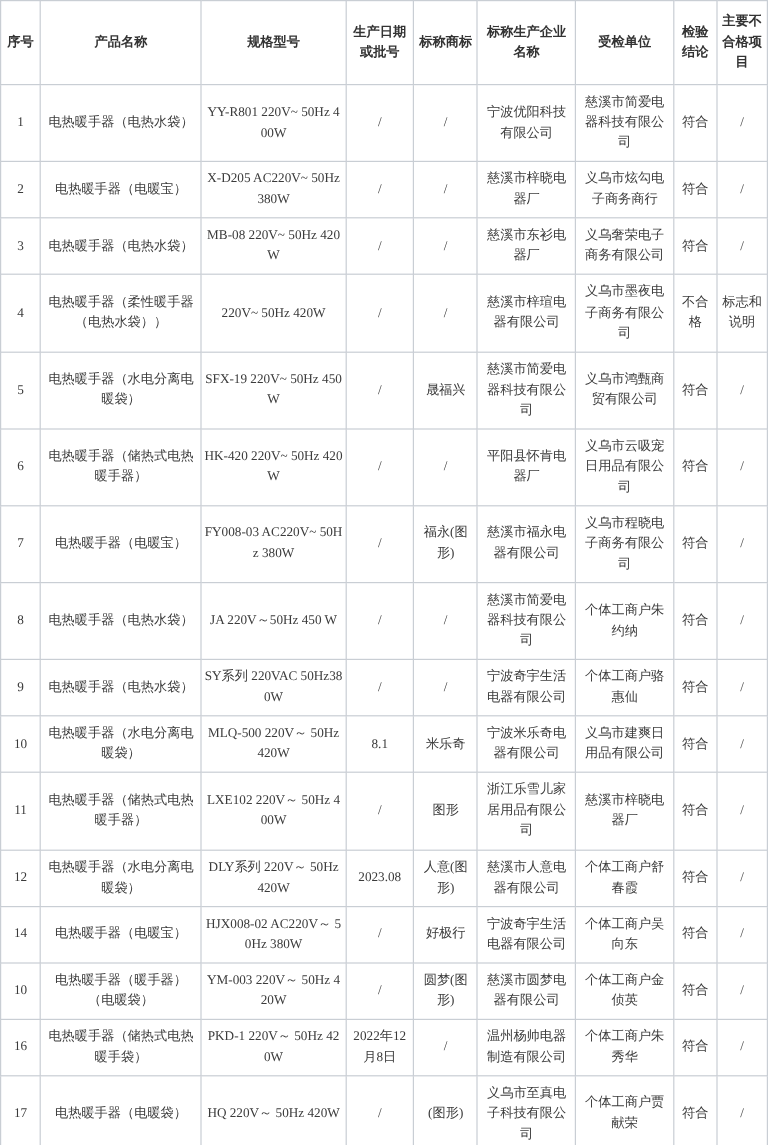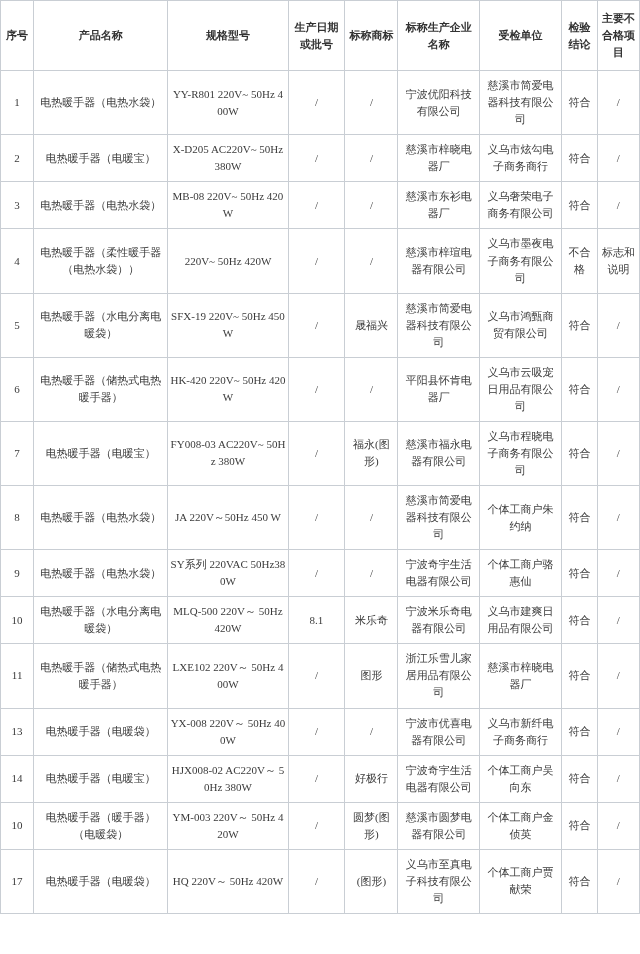--- a/index.html
+++ b/index.html
@@ -180,27 +180,27 @@
         <td>电热暖手器（储热式电热暖手器）</td>
         <td>LXE102 220V～ 50Hz 400W</td>
         <td>/</td>
         <td>图形</td>
         <td>浙江乐雪儿家居用品有限公司</td>
         <td>慈溪市梓晓电器厂</td>
         <td>符合</td>
         <td>/</td>
       </tr>
       <tr>
-        <td>13</td>
-        <td>电热暖手器（电暖袋）</td>
-        <td>YX-008 220V～ 50Hz 400W</td>
-        <td>/</td>
-        <td>/</td>
-        <td>宁波市优喜电器有限公司</td>
-        <td>义乌市新纤电子商务商行</td>
+        <td>12</td>
+        <td>电热暖手器（水电分离电暖袋）</td>
+        <td>DLY系列 220V～ 50Hz 420W</td>
+        <td>2023.08</td>
+        <td>人意(图形)</td>
+        <td>慈溪市人意电器有限公司</td>
+        <td>个体工商户舒春霞</td>
         <td>符合</td>
         <td>/</td>
       </tr>
       <tr>
         <td>14</td>
         <td>电热暖手器（电暖宝）</td>
         <td>HJX008-02 AC220V～ 50Hz 380W</td>
         <td>/</td>
         <td>好极行</td>
         <td>宁波奇宇生活电器有限公司</td>
@@ -209,20 +209,31 @@
         <td>/</td>
       </tr>
       <tr>
         <td>10</td>
         <td>电热暖手器（暖手器）（电暖袋）</td>
         <td>YM-003 220V～ 50Hz 420W</td>
         <td>/</td>
         <td>圆梦(图形)</td>
         <td>慈溪市圆梦电器有限公司</td>
         <td>个体工商户金侦英</td>
+        <td>符合</td>
+        <td>/</td>
+      </tr>
+      <tr>
+        <td>16</td>
+        <td>电热暖手器（储热式电热暖手袋）</td>
+        <td>PKD-1 220V～ 50Hz 420W</td>
+        <td>2022年12月8日</td>
+        <td>/</td>
+        <td>温州杨帅电器制造有限公司</td>
+        <td>个体工商户朱秀华</td>
         <td>符合</td>
         <td>/</td>
       </tr>
       <tr>
         <td>17</td>
         <td>电热暖手器（电暖袋）</td>
         <td>HQ 220V～ 50Hz 420W</td>
         <td>/</td>
         <td>(图形)</td>
         <td>义乌市至真电子科技有限公司</td>

